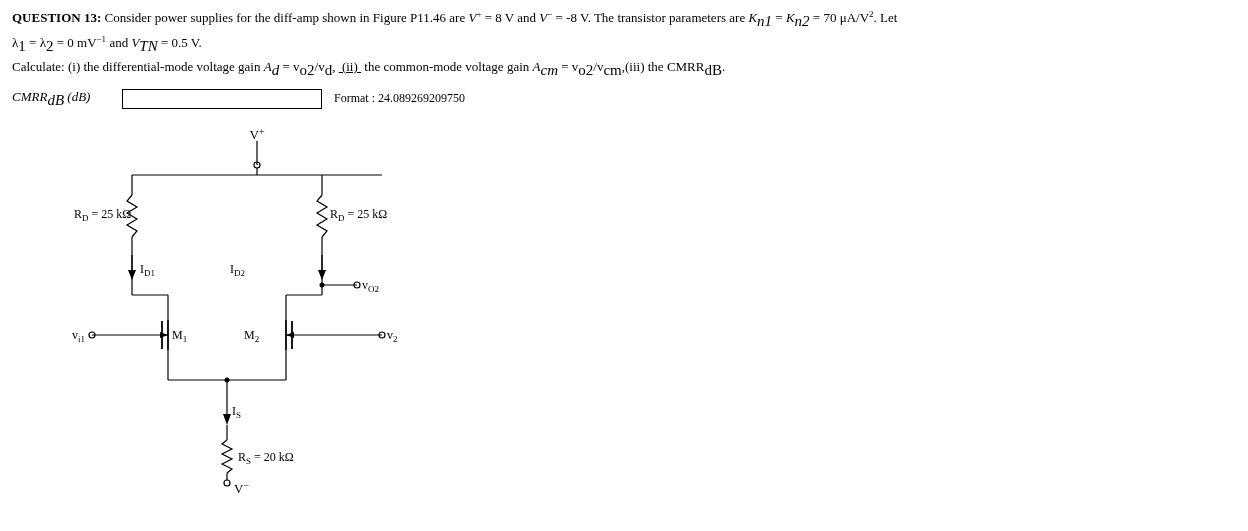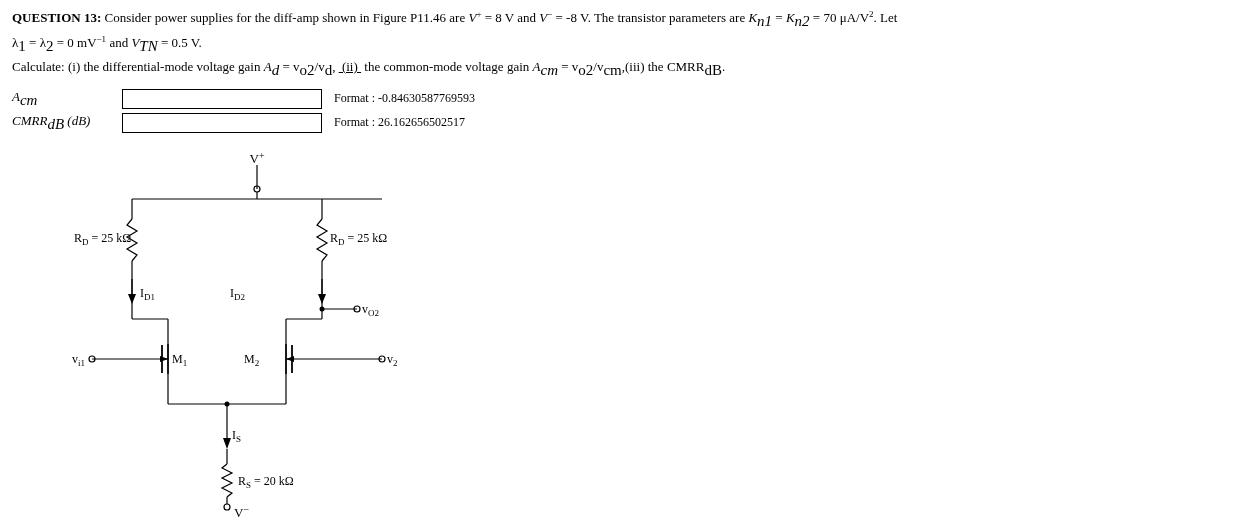--- a/index.html
+++ b/index.html
@@ -64,37 +64,28 @@
   <br>
   <span>
     Calculate: (i) the differential-mode voltage gain <i>A<sub>d</sub></i> = v<sub>o2</sub>/v<sub>d</sub>,
     <span style="text-decoration: underline;">&nbsp;(ii)&nbsp;</span> the common-mode voltage gain <i>A<sub>cm</sub></i> = v<sub>o2</sub>/v<sub>cm</sub>,(iii) the CMRR<sub>dB</sub>.
   </span>
 </div>
 
 <div class="form-section">
 
 
-  <div class="form-row">
-    <div class="form-label">
-      <i>A<sub>cm</sub></i>
-    </div>
-    <input class="form-input" type="text" value="" style="">
-    <span class="form-format">
-      <span>Format :</span> <span>-0.84630587769593</span>
-    </span>
-  </div>
 
   <div class="form-row">
     <div class="form-label">
       CMRR<sub>dB</sub> (dB)
     </div>
     <input class="form-input" type="text" value="" style="">
     <span class="form-format">
-      <span>Format :</span> <span>26.162656502517</span>
+      <span>Format :</span> <span>24.089269209750</span>
     </span>
   </div>
 </div>
 
 <div class="figure-container">
   <svg class="circuit-svg" width="420" height="370" viewBox="0 0 420 370">
 
     <text x="185" y="14" font-family="Times New Roman" font-size="13" text-anchor="middle">V<tspan dy="-4" font-size="10">+</tspan></text>
 
     <line x1="185" y1="16" x2="185" y2="40" stroke="#000" stroke-width="1.2"></line>

